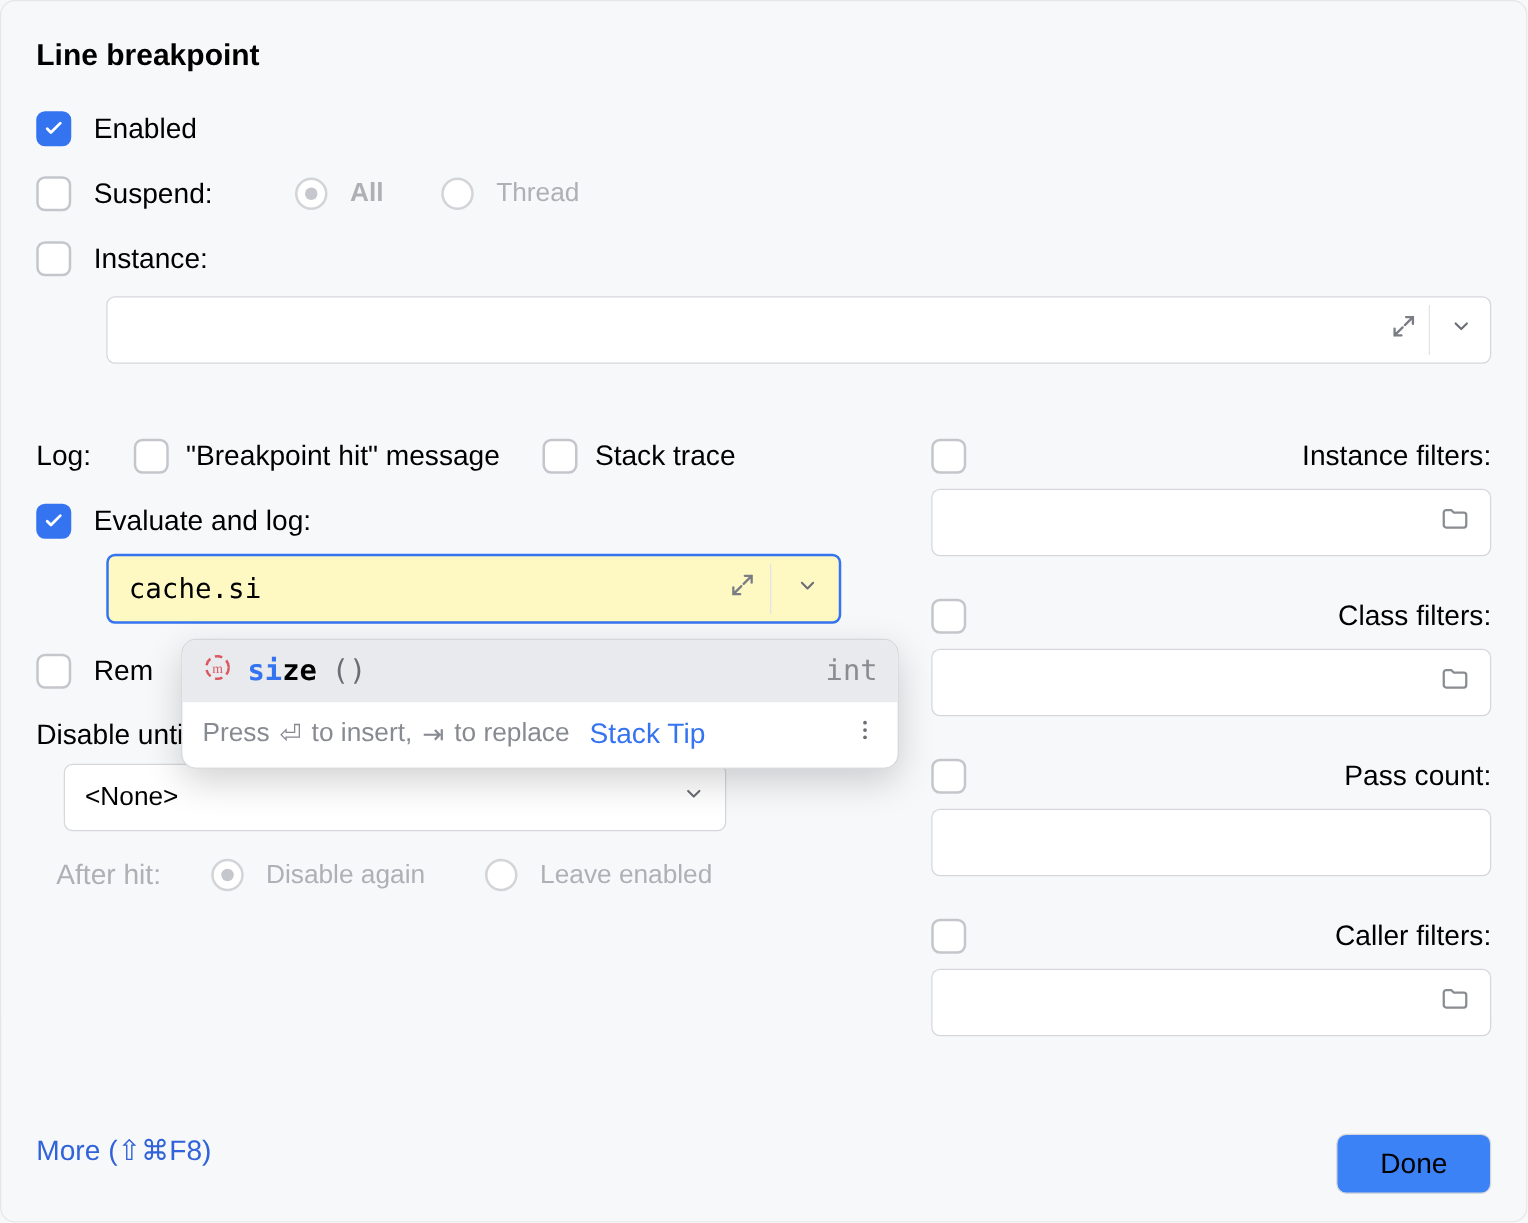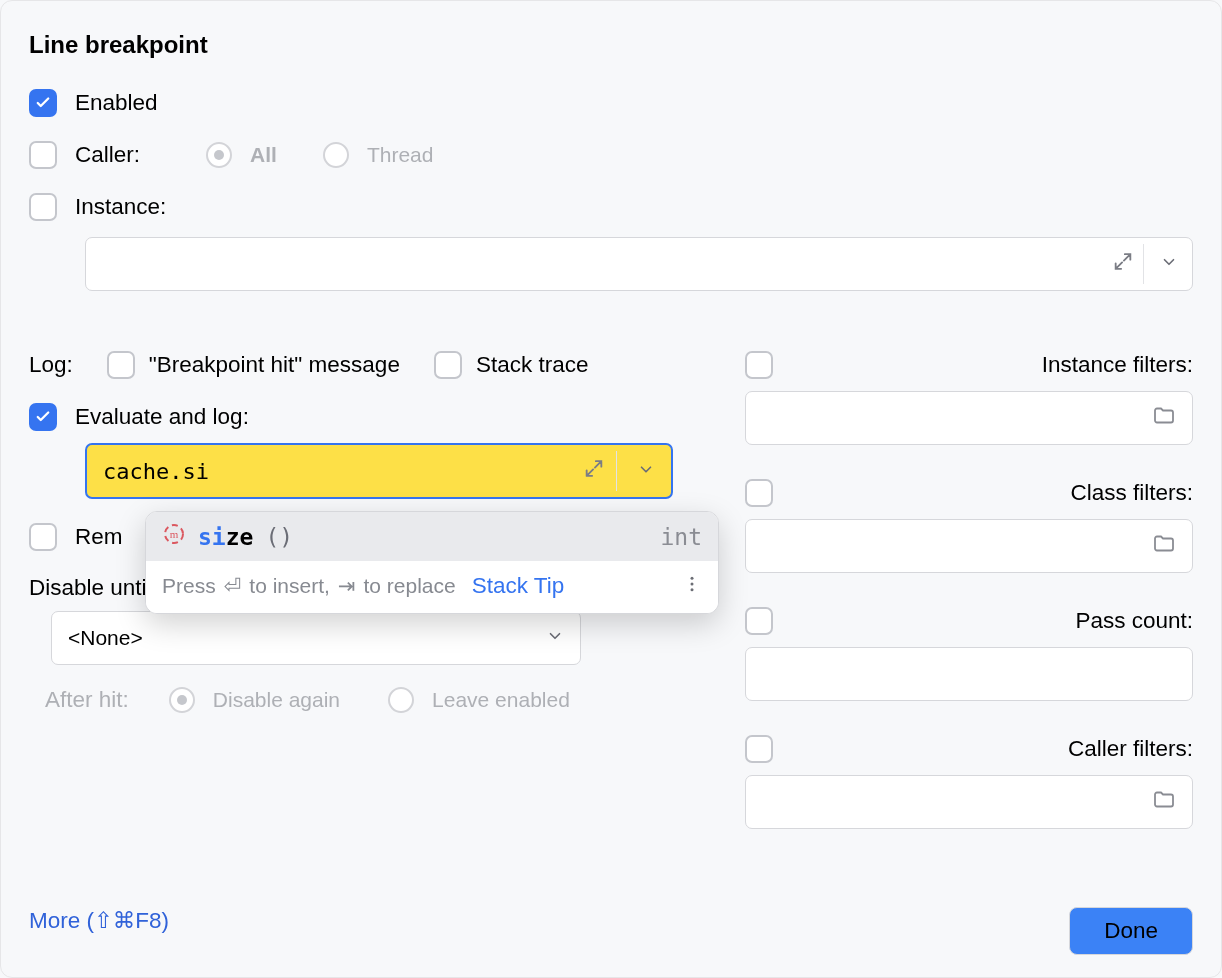--- a/index.html
+++ b/index.html
@@ -129,21 +129,21 @@
   }
   .folder-icon {
     position: absolute;
     right: 16px;
     top: 50%;
     transform: translateY(-50%);
     color: #8a8c93;
   }
   .eval-field {
     border: 2.4px solid #3574f0;
-    background: #fde047;
+    background: #fef9c3;
     border-radius: 7px;
     height: 56px;
     width: 588px;
     margin-left: 56px;
     position: relative;
     display: flex;
     align-items: center;
     font-family: "SF Mono", ui-monospace, Menlo, Consolas, monospace;
     font-size: 22px;
     padding-left: 16px;
@@ -242,21 +242,21 @@
           <path d="M5 12l4 4 10-10" stroke="#fff" stroke-width="3" fill="none" stroke-linecap="round" stroke-linejoin="round"></path>
         </svg>
     </div>
     <span class="label">Enabled</span>
   </div>
 
   <div class="row">
     <div class="checkbox">
       
     </div>
-    <span class="label">Caller:</span>
+    <span class="label">Suspend:</span>
     <div style="width:30px"></div>
     <div class="radio selected"></div>
     <span class="radio-label-dim">All</span>
     <div style="width:10px"></div>
     <div class="radio"></div>
     <span class="radio-label-dim2">Thread</span>
   </div>
 
   <div class="row" style="margin-bottom:16px;">
     <div class="checkbox">

